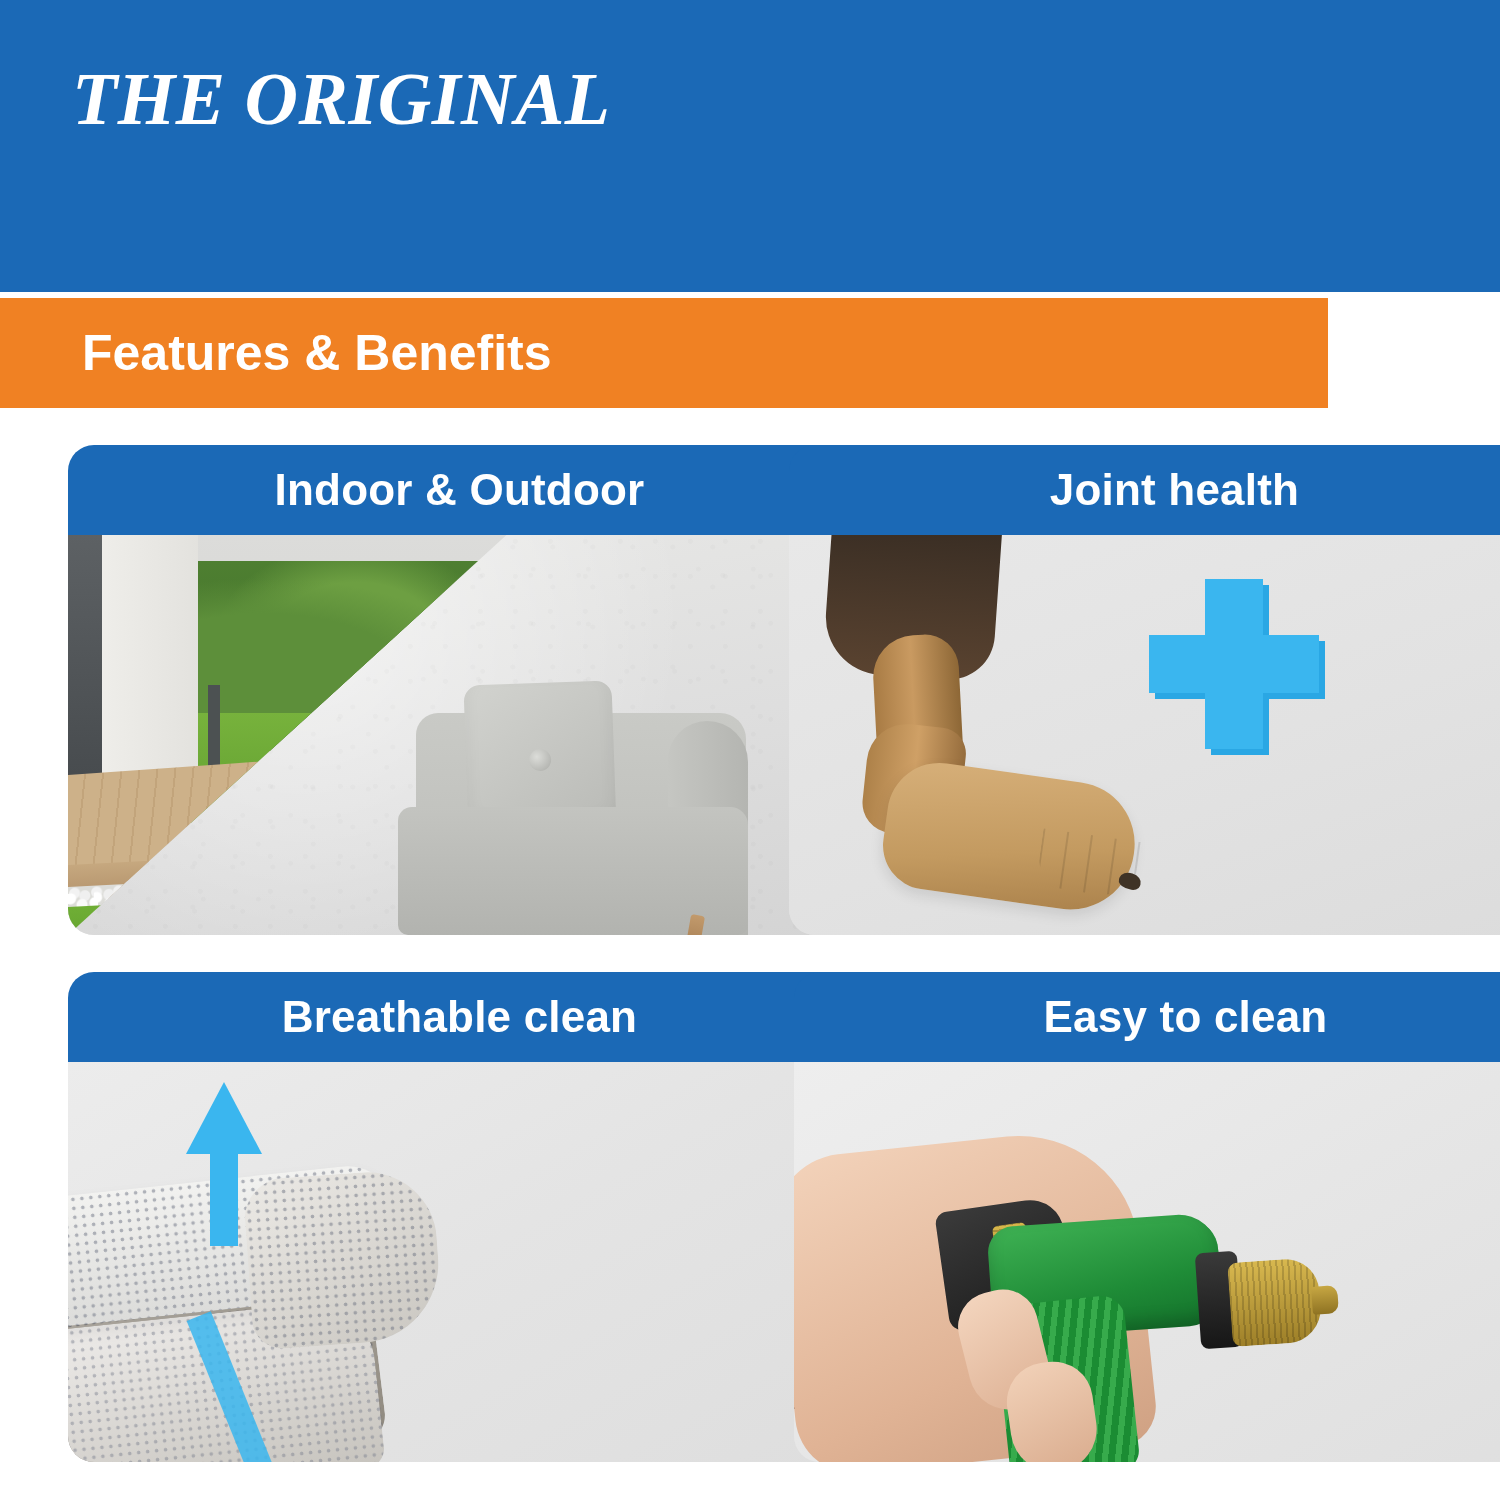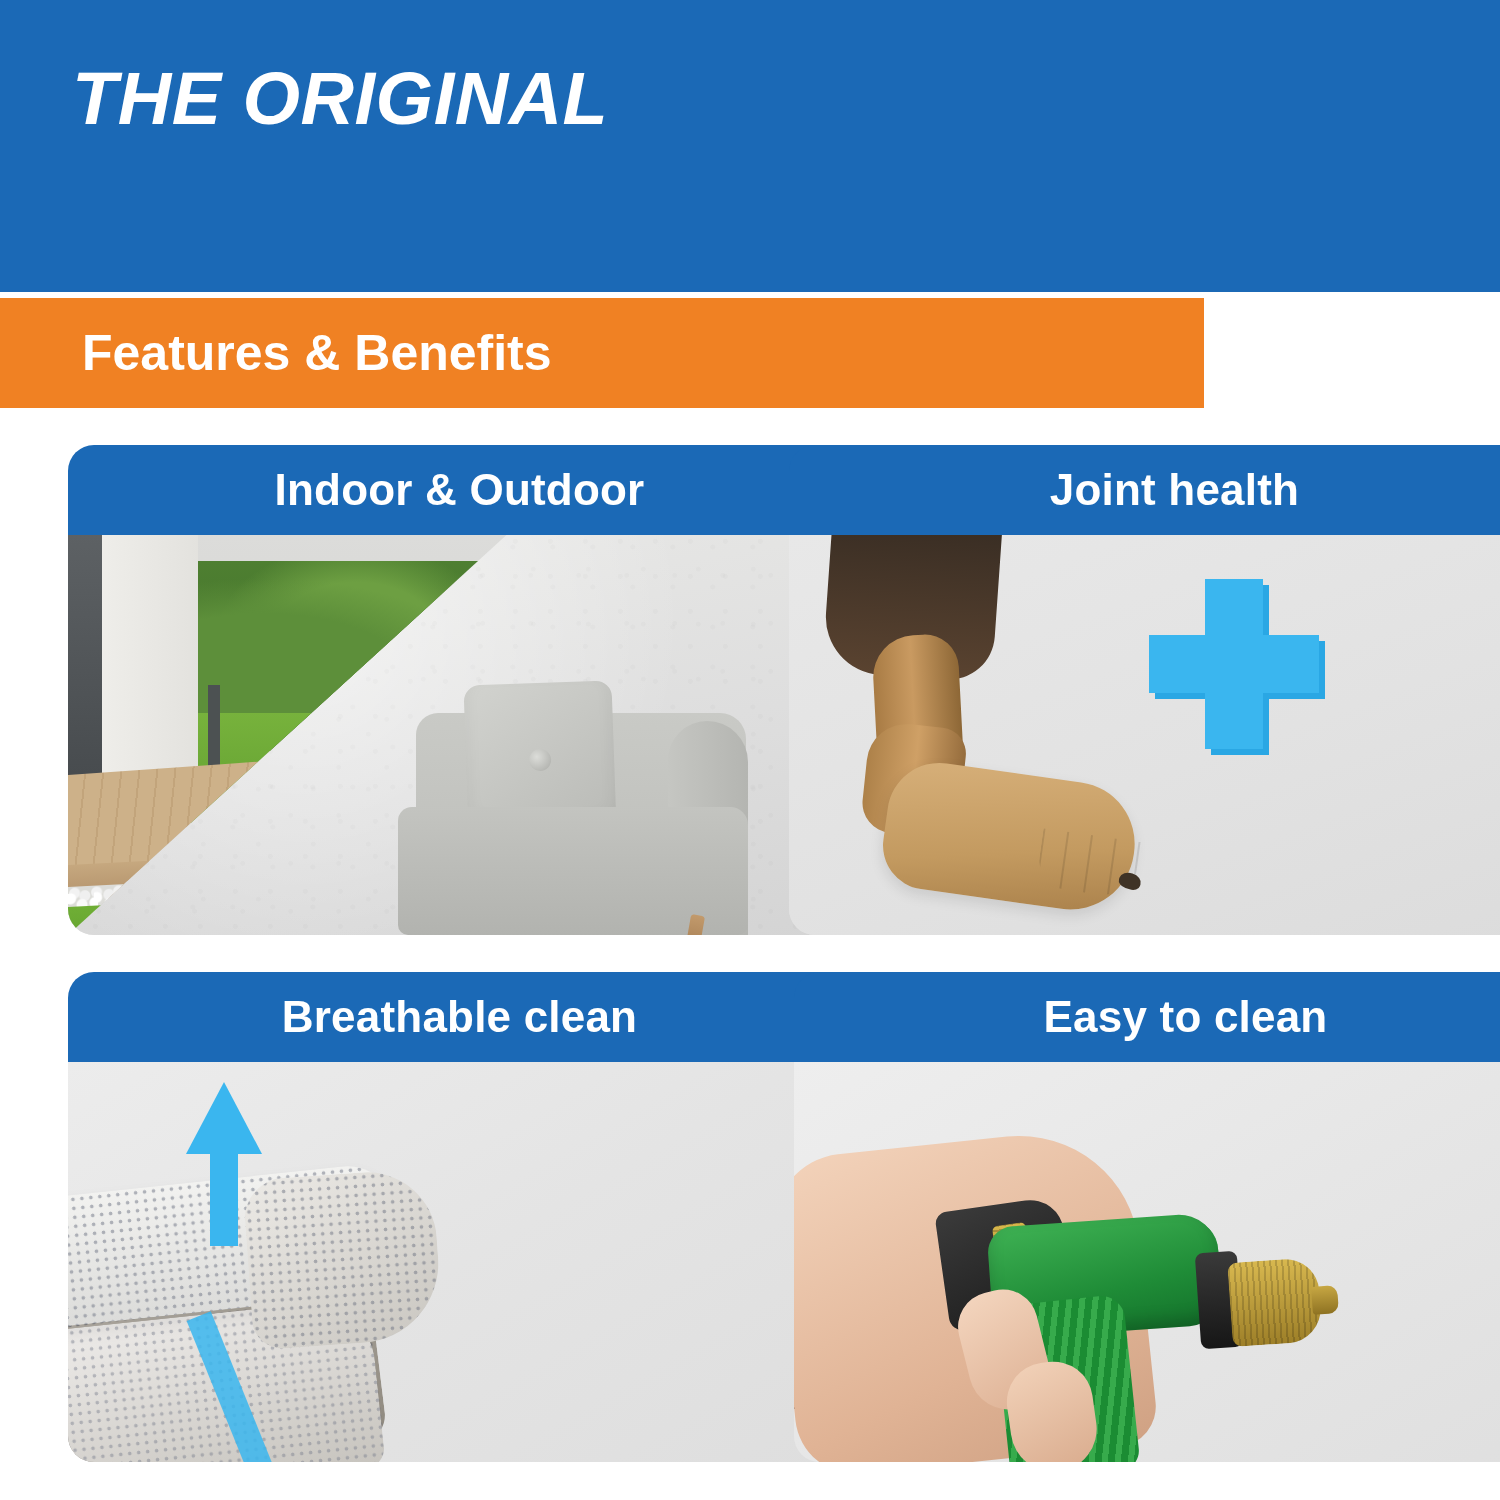--- a/index.html
+++ b/index.html
@@ -19,21 +19,21 @@
 
   
   .hero {
     position: absolute;
     left: 0; top: 0;
     width: 1500px; height: 292px;
     background: #1b69b6;
   }
   .hero-inner {
     position: absolute;
-    left: 72px; top: 62px;
+    left: 72px; top: 62px; font-family: Liberation Serif, serif;
   }
   .hero-line1 {
     font-size: 74px;
     font-weight: bold;
     font-style: italic;
     color: #ffffff;
     letter-spacing: 0.5px;
     line-height: 1.0;
     white-space: nowrap;
   }
@@ -45,21 +45,21 @@
     letter-spacing: 0.5px;
     line-height: 1.0;
     margin-top: 14px;
     white-space: nowrap;
   }
 
   
   .band {
     position: absolute;
     left: 0; top: 298px;
-    width: 1204px; height: 110px;
+    width: 1328px; height: 110px;
     background: #f08123;
   }
   .band-title {
     position: absolute;
     left: 82px; top: 50%;
     transform: translateY(-50%);
     font-size: 50px;
     font-weight: bold;
     color: #ffffff;
     white-space: nowrap;

